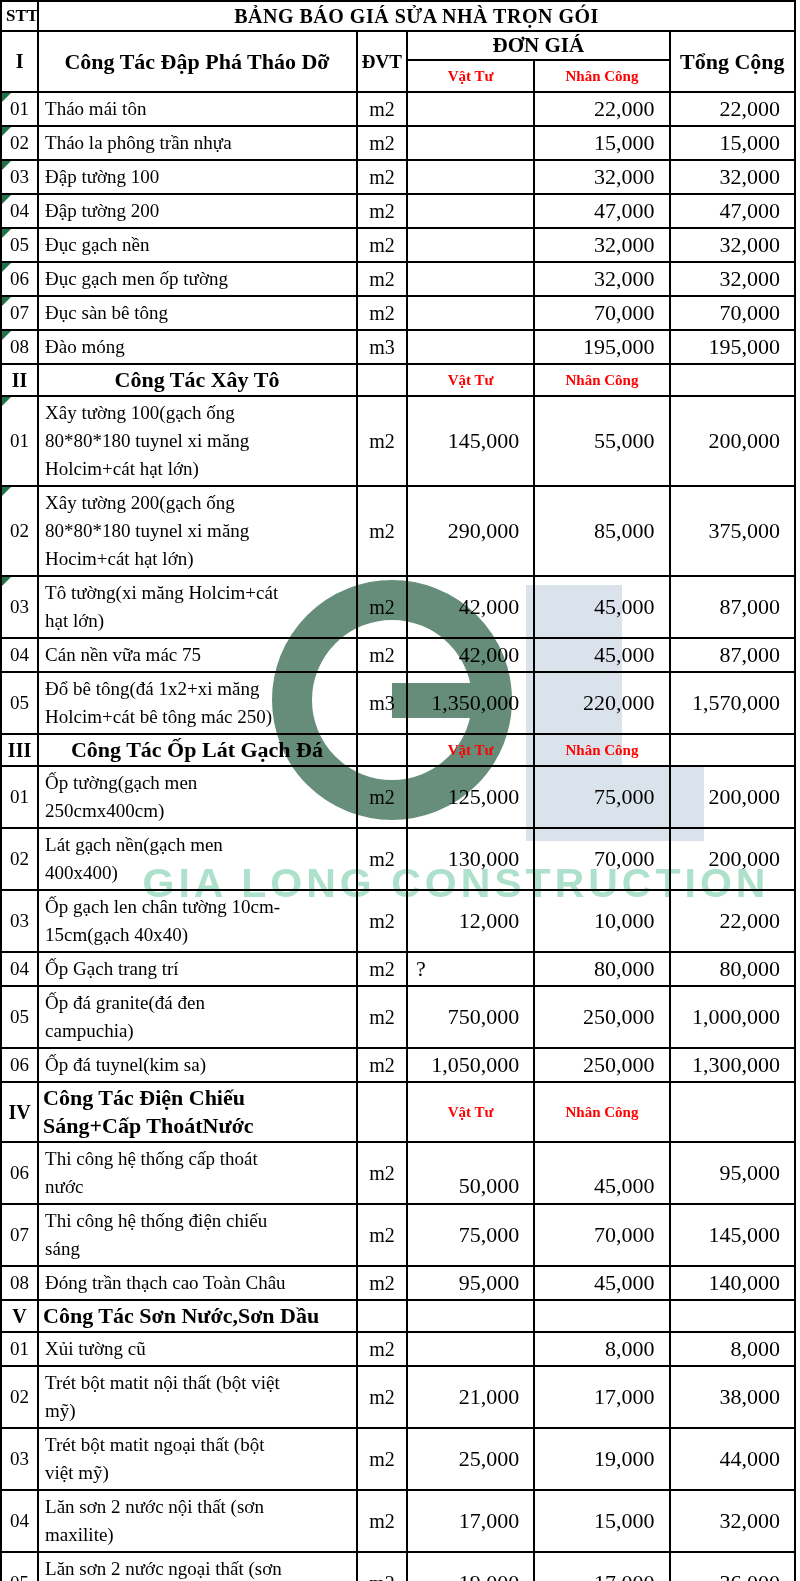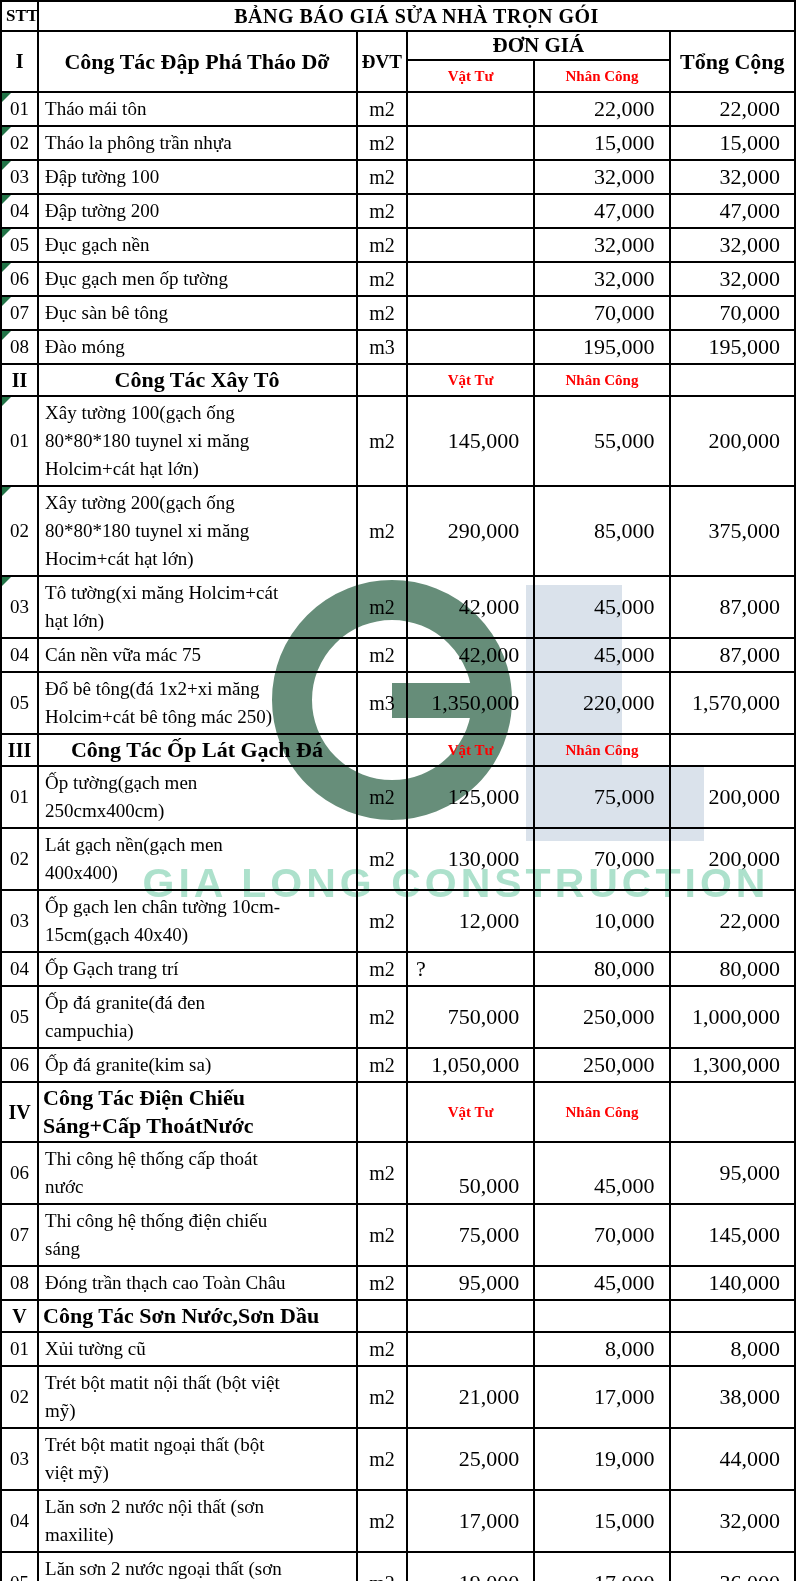--- a/index.html
+++ b/index.html
@@ -278,21 +278,21 @@
           <td class="stt">05</td>
           <td class="desc">Ốp đá granite(đá đen
 campuchia)</td>
           <td class="dvt">m2</td>
           <td class="num">750,000</td>
           <td class="num">250,000</td>
           <td class="num">1,000,000</td>
         </tr>
         <tr>
           <td class="stt">06</td>
-          <td class="desc">Ốp đá granite(kim sa)</td>
+          <td class="desc">Ốp đá tuynel(kim sa)</td>
           <td class="dvt">m2</td>
           <td class="num">1,050,000</td>
           <td class="num">250,000</td>
           <td class="num">1,300,000</td>
         </tr>
         <tr class="secrow">
           <td class="roman">IV</td>
           <td class="secname">Công Tác Điện Chiếu
 Sáng+Cấp ThoátNước</td>
           <td class="dvt"></td>

